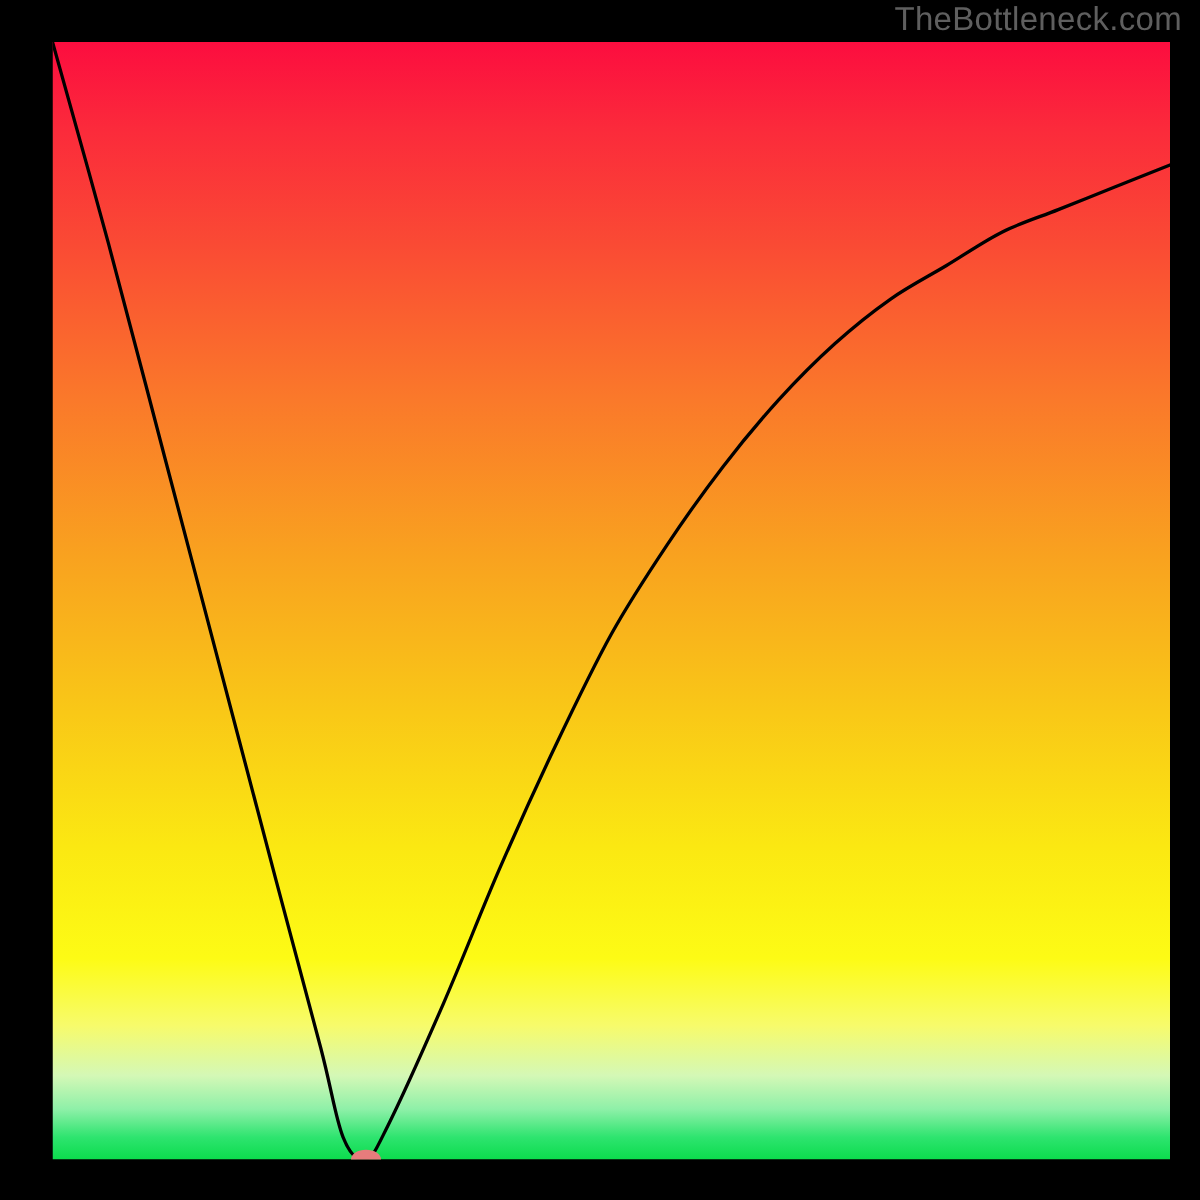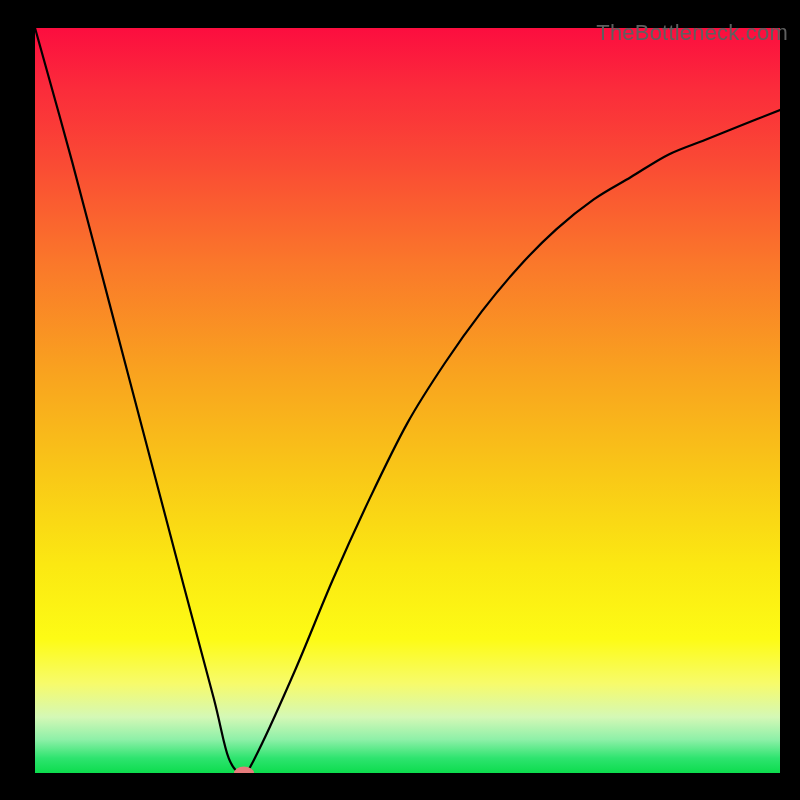--- a/index.html
+++ b/index.html
@@ -12,21 +12,21 @@
     font-family: Arial, Helvetica, sans-serif;
   }
   .frame {
     position: relative;
     width: 800px;
     height: 800px;
     background: #000;
   }
   .watermark {
     position: absolute;
-    top: 20px;
+    top: 0;
     right: 12px;
     color: #5f5f5f;
     font-size: 22px;
     font-weight: 400;
     letter-spacing: 0.2px;
     z-index: 5;
   }
   .plot-area {
     position: absolute;
     left: 35px;

